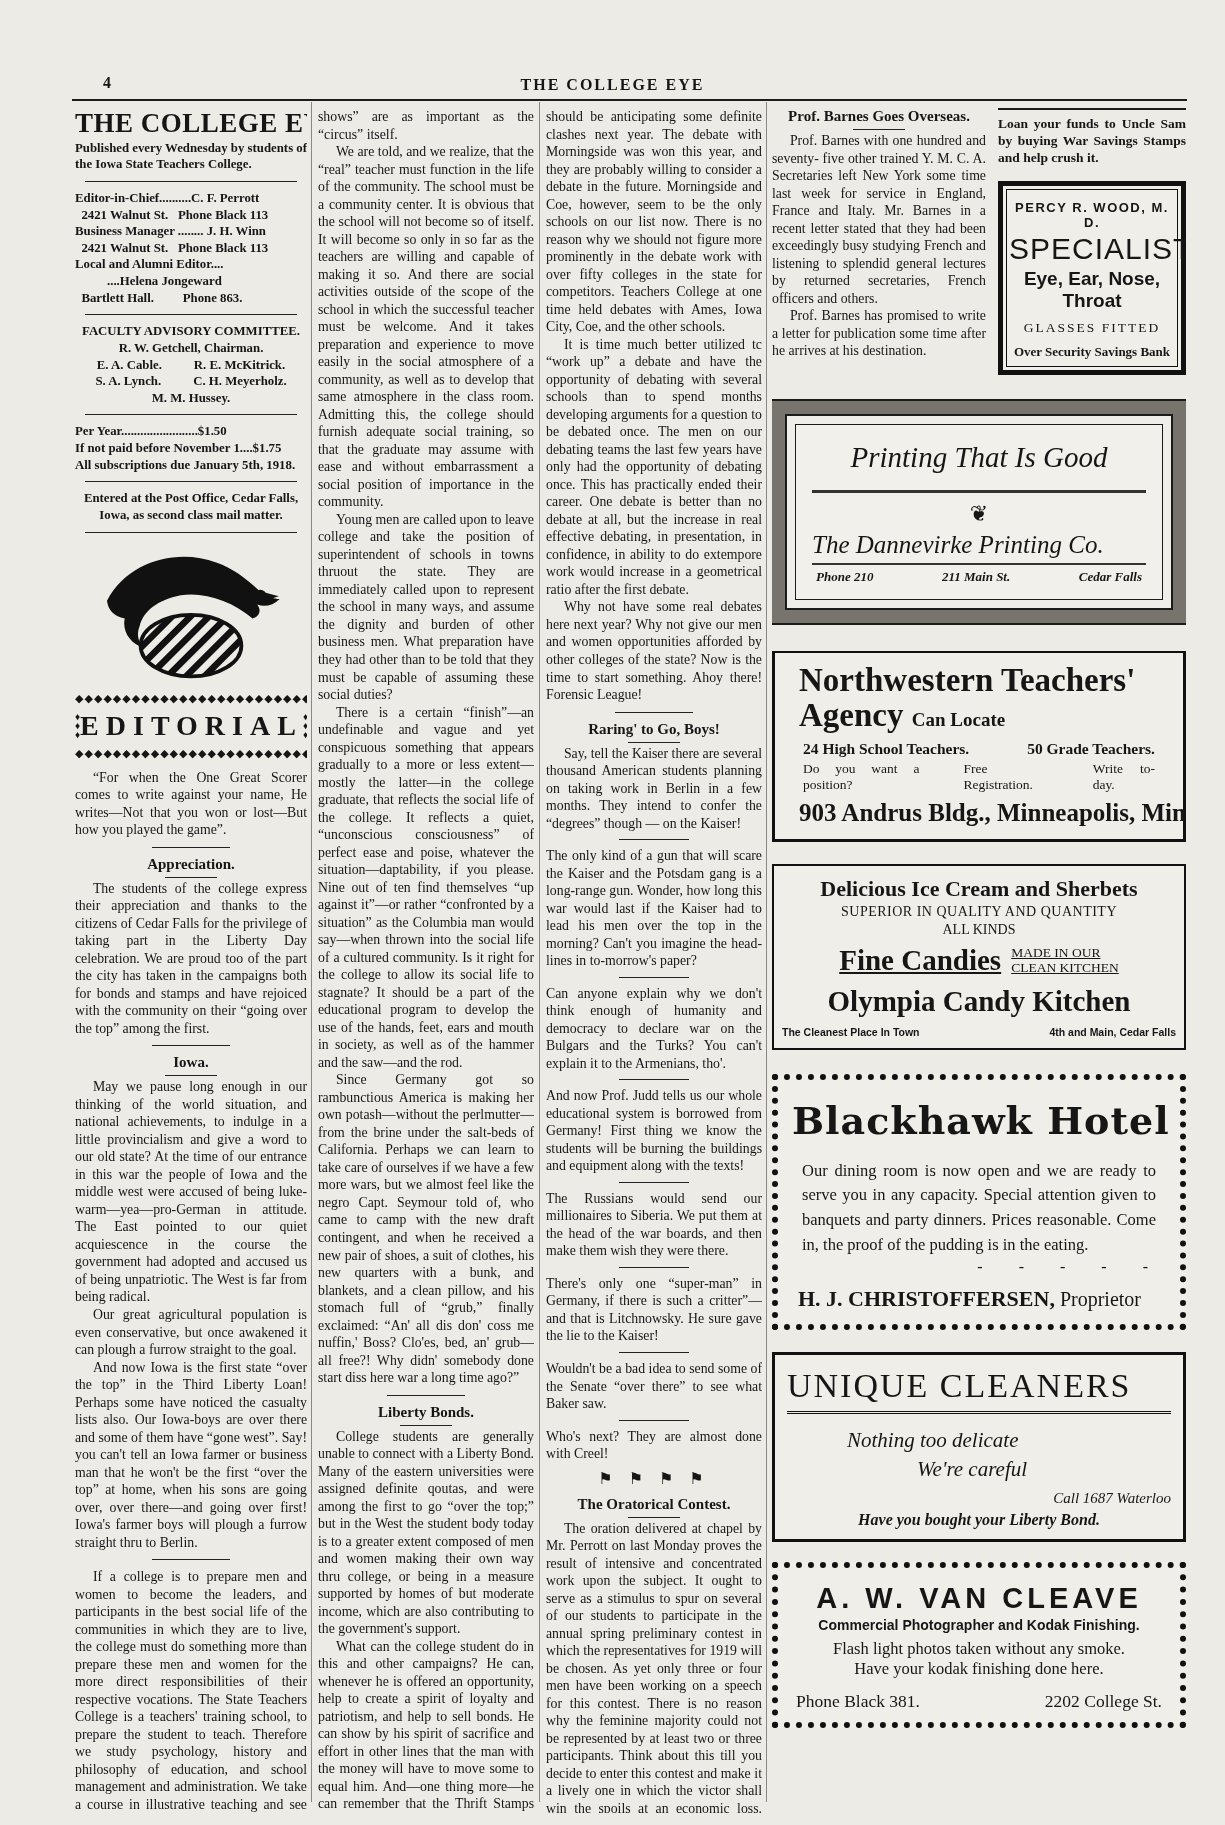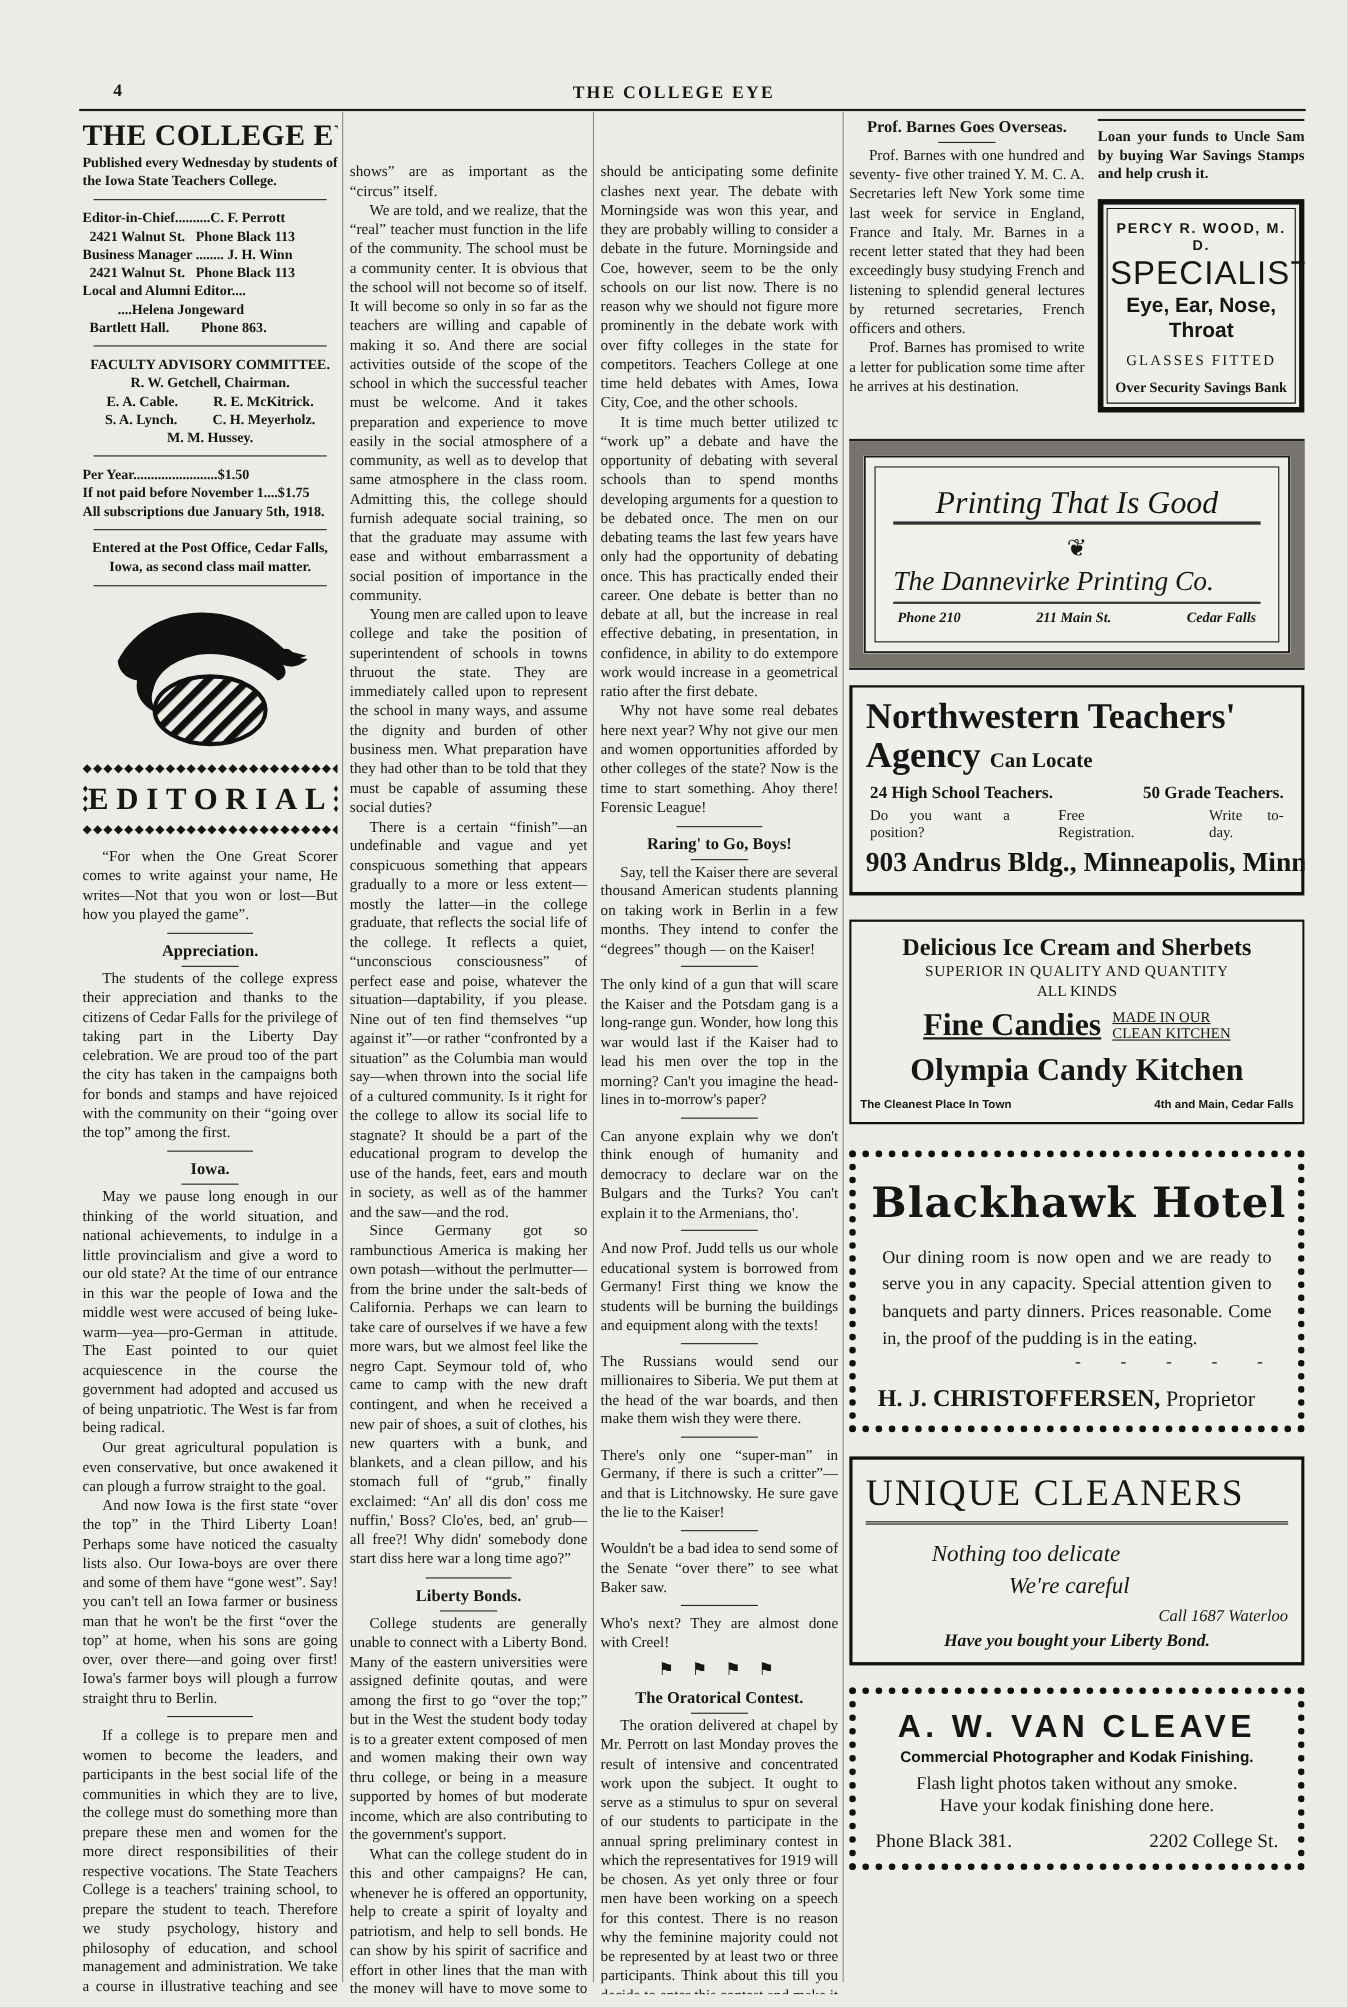--- a/index.html
+++ b/index.html
@@ -14,21 +14,21 @@
   .running-title { position:absolute; left:0; right:0; top:76px; text-align:center; font-size:16px; font-weight:bold; letter-spacing:2px; }
   .header-rule { position:absolute; left:72px; right:38px; top:99px; border-top:2px solid #1c1c1c; }
   .vrule { position:absolute; top:102px; height:1700px; border-left:1px solid #8a8880; }
   
   .col { position:absolute; top:108px; height:1705px; overflow:hidden; text-align:justify; }
   #col1 { left:75px;  width:232px; }
   #col2 { left:318px; width:216px; }
   #col3 { left:546px; width:216px; }
   #colR { left:772px; width:414px; }
   .para, .col p { font-size:13.8px; line-height:1.27; text-indent:1.3em; text-align:justify; }
-  .no-indent-first p:first-child { text-indent:0;margin-top:39px; }
+  .no-indent-first p:first-child { text-indent:0; }
   .sec-head { font-size:15px; font-weight:bold; text-align:center; text-indent:0; margin:8px 0 2px; }
   .sec-head::after { content:""; display:block; width:52px; margin:4px auto 2px; border-top:1px solid #222; }
   hr.rule-long { border:none; border-top:1px solid #222; margin:8px 10px; }
   hr.rule-short { border:none; border-top:1px solid #222; width:78px; margin:8px auto; }
   
   .mast-title { font-size:27px; font-weight:bold; letter-spacing:.5px; text-align:left; white-space:nowrap; }
   .mast-pub { font-size:12.8px; font-weight:bold; line-height:1.25; text-align:justify; margin-top:2px; }
   .mast-block div { font-size:12.8px; font-weight:bold; line-height:1.3; white-space:pre-wrap; text-align:left; text-indent:0; }
   .mast-block.centered div { text-align:center; }
   .eagle-wrap { text-align:center; margin:10px 0 6px; }
@@ -52,26 +52,26 @@
   
   .wood { margin-top:14px; border:5px solid #111; box-shadow:inset 0 0 0 3px #f0eee8, inset 0 0 0 4px #111; padding:14px 6px 10px; text-align:center; }
   .wood .nm { font-family:"Liberation Sans",sans-serif; font-size:13px; font-weight:bold; letter-spacing:1.5px; }
   .wood .sp { font-family:"Liberation Sans",sans-serif; font-size:30px; letter-spacing:1px; margin:2px 0; }
   .wood .ey { font-family:"Liberation Sans",sans-serif; font-size:19px; font-weight:bold; }
   .wood .gl { font-size:13.5px; letter-spacing:2px; margin-top:8px; }
   .wood .ov { font-size:13px; font-weight:bold; margin-top:8px; }
   
   .dann { margin-top:26px; border:13px solid #76746d; box-shadow:0 0 0 2px #1b1b1b, inset 0 0 0 2px #1b1b1b; padding:10px; }
   .dann-in { border:1px solid #1b1b1b; padding:16px 10px 14px; text-align:center; background:#f2f0ea; }
-  .dann .h1 { font-style:italic; font-size:29px; border-bottom:3px solid #333; padding-bottom:0; margin:0 6px; }
+  .dann .h1 { font-style:italic; font-size:29px; border-bottom:3px solid #333; padding-bottom:16px; margin:0 6px; }
   .orn { font-size:22px; margin:8px 0 4px; }
   .dann .h2 { font-style:italic; font-size:25px; border-bottom:2px solid #333; padding-bottom:4px; margin:0 6px; text-align:left; }
   .dann .ft { display:flex; justify-content:space-between; font-style:italic; font-size:13px; font-weight:bold; margin:4px 10px 0; }
   
-  .nw { margin-top:16px; border:3px solid #111; border-top-width:2px; padding:10px 12px 12px; }
+  .nw { margin-top:28px; border:3px solid #111; border-top-width:2px; padding:10px 24px 12px; }
   .nw .l1 { font-size:33px; font-weight:bold; line-height:1.05; }
   .nw .l2 { font-size:33px; font-weight:bold; line-height:1.1; }
   .nw .l2 small { font-size:19px; }
   .nw .row3 { display:flex; justify-content:space-between; font-size:15.5px; font-weight:bold; margin:6px 4px 0; }
   .nw .row4 { display:flex; justify-content:space-between; font-size:13.5px; margin:3px 4px 0;gap:44px; }
   .nw .l5 { font-size:25px; font-weight:bold; margin-top:6px; white-space:nowrap; }
   
   .oly { margin-top:22px; border:2px solid #111; padding:10px 8px; text-align:center; }
   .oly .h { font-size:22px; font-weight:bold; white-space:nowrap; }
   .oly .s1 { font-size:14px; letter-spacing:.5px; margin-top:2px; }

